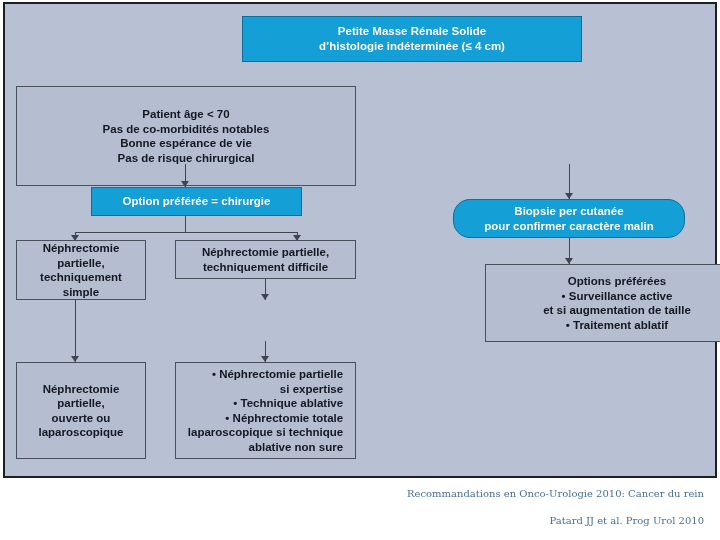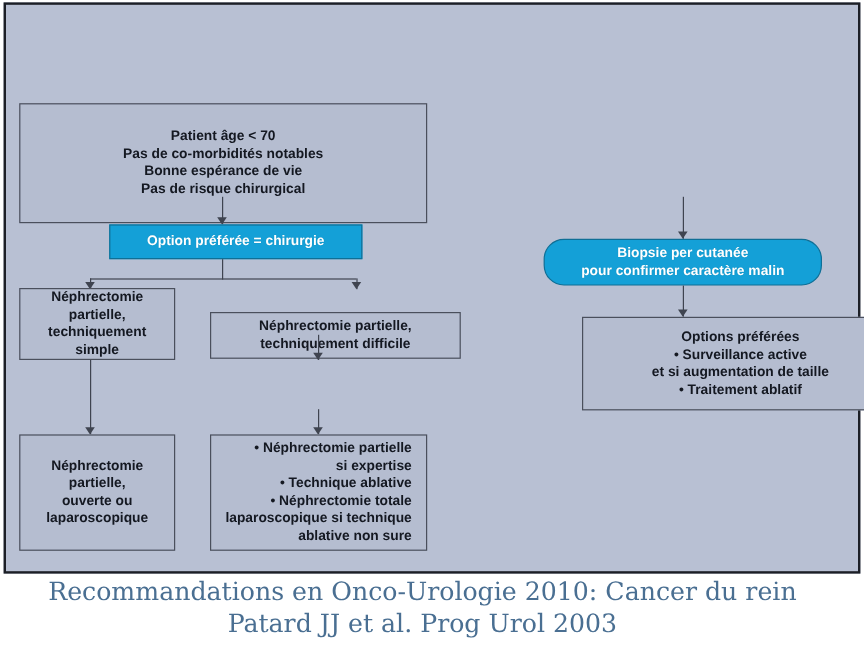--- a/index.html
+++ b/index.html
@@ -52,37 +52,39 @@
   .arrow{
     position:absolute;width:0;height:0;
     border-left:4.5px solid transparent;
     border-right:4.5px solid transparent;
     border-top:6px solid #3f4450;
   }
 
   
   #footer{
     position:absolute;left:0;top:480px;width:720px;height:60px;
-    text-align:center;
+    text-align:right;
     padding-right:16px;
     box-sizing:border-box;
     color:#4a6f92;
     font-family:"DejaVu Serif", serif;
-    font-size:21px;
+    font-size:10px;
     line-height:27px;
   }
   #footer div{white-space:nowrap;}
 </style>
 </head>
 <body>
 
 <div id="stage">
 
   <div id="panel">
 
+    <div class="box blue title" style="left:237px;top:12px;width:340px;height:46px;">Petite Masse Rénale Solide
+d’histologie indéterminée (≤ 4 cm)</div>
 
     <div class="box" style="left:11px;top:82px;width:340px;height:100px;">Patient âge &lt; 70
 Pas de co-morbidités notables
 Bonne espérance de vie
 Pas de risque chirurgical</div>
 
     <div class="vline" style="left:180px;top:160px;height:23px;"></div>
     <div class="arrow" style="left:176px;top:177px;"></div>
 
     <div class="box blue" style="left:86px;top:183px;width:211px;height:29px;">Option préférée = chirurgie</div>
@@ -92,21 +94,21 @@
     <div class="vline" style="left:70px;top:228px;height:9px;"></div>
     <div class="arrow" style="left:66px;top:231px;"></div>
     <div class="vline" style="left:292px;top:228px;height:9px;"></div>
     <div class="arrow" style="left:288px;top:231px;"></div>
 
     <div class="box" style="left:11px;top:236px;width:130px;height:60px;">Néphrectomie
 partielle,
 techniquement
 simple</div>
 
-    <div class="box" style="left:170px;top:236px;width:209px;height:39px;margin-top:20px;">Néphrectomie partielle,
+    <div class="box" style="left:170px;top:236px;width:181px;height:39px;">Néphrectomie partielle,
 techniquement difficile</div>
 
     <div class="vline" style="left:260px;top:275px;height:21px;"></div>
     <div class="arrow" style="left:256px;top:290px;"></div>
 
 
     <div class="vline" style="left:70px;top:296px;height:62px;"></div>
     <div class="arrow" style="left:66px;top:352px;"></div>
 
     <div class="vline" style="left:260px;top:337px;height:21px;"></div>
@@ -136,16 +138,16 @@
 
     <div class="box" style="left:432px;top:260px;width:264px;height:78px;margin-left:48px;">Options préférées
 • Surveillance active
 et si augmentation de taille
 • Traitement ablatif</div>
 
   </div>
 
   <div id="footer">
     <div>Recommandations en Onco-Urologie 2010: Cancer du rein</div>
-    <div>Patard JJ et al. Prog Urol 2003</div>
+    <div>Patard JJ et al. Prog Urol 2010</div>
   </div>
 
 </div>
 
 </body></html>

